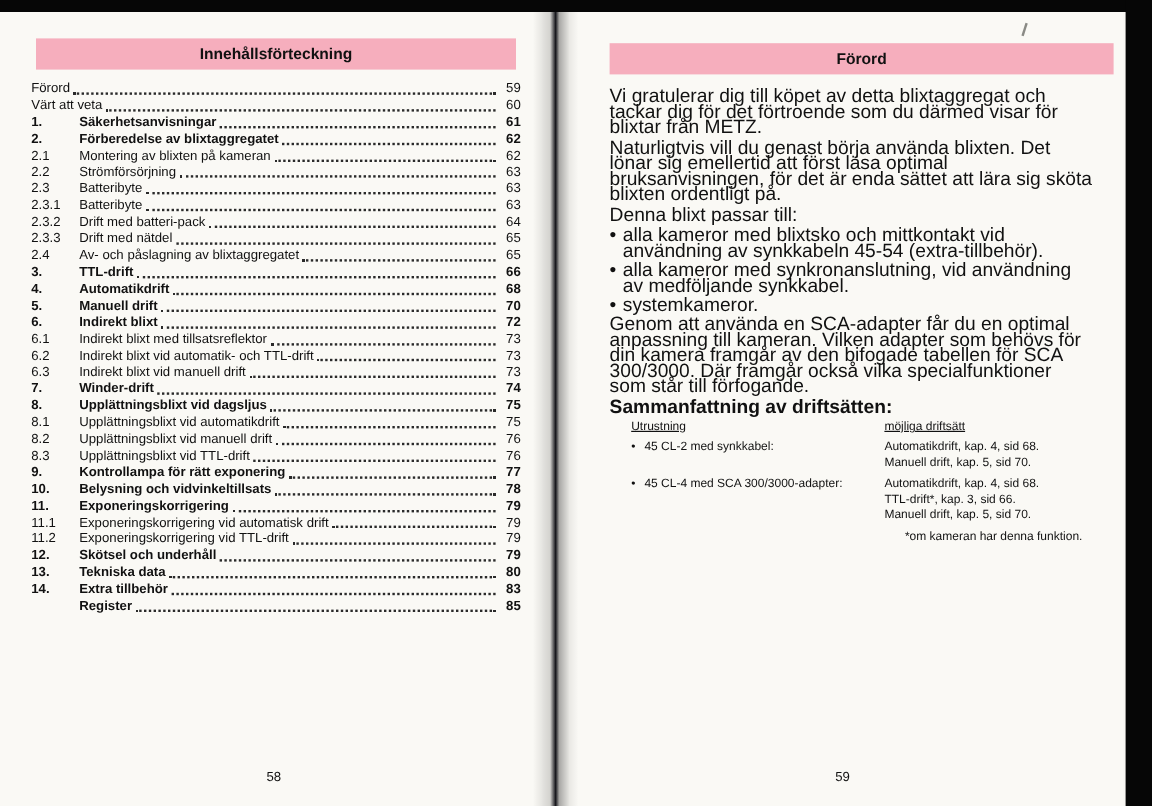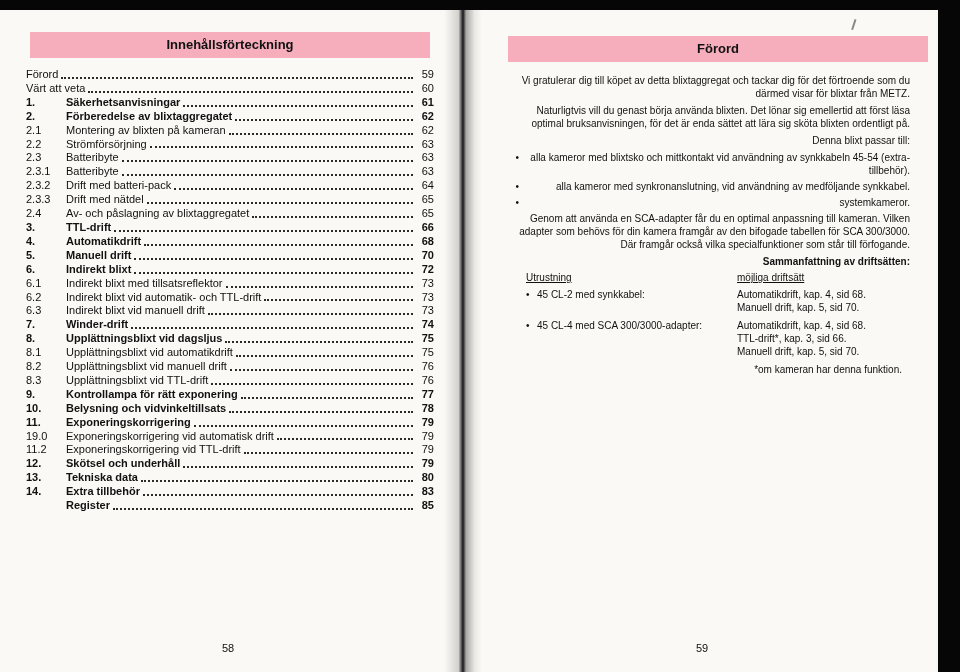--- a/index.html
+++ b/index.html
@@ -25,21 +25,21 @@
   .toc{margin:0 18px 0 26px;font-size:11px;}
   .toc-row{display:flex;align-items:baseline;line-height:13.9px;white-space:nowrap;}
   .toc-row.bold{font-weight:bold;}
   .toc-num{flex:none;width:40px;}
   .toc-indent{flex:none;width:40px;}
   .toc-title{flex:none;}
   .toc-leader{flex:1;min-width:10px;border-bottom:2px dotted #2a2a2a;margin:0 3px 3px 3px;align-self:flex-end;}
   .toc-page{flex:none;min-width:18px;text-align:right;}
 
   
-  .body-text{margin:0 26px 0 34px;font-size:10px;line-height:13px;text-align:right;}
+  .body-text{margin:0 26px 0 34px;font-size:16px;line-height:13px;}
   .para{margin-bottom:4px;}
   .para.heading{font-weight:bold;margin-top:2px;margin-bottom:3px;}
   .bullet-row{display:flex;margin-bottom:3px;}
   .bdot{flex:none;width:11px;}
   .btext{flex:1;}
 
   .drift-table{margin:1px 26px 0 52px;font-size:10px;line-height:13px;}
   .drift-header-row{display:flex;margin-bottom:4px;}
   .col1{flex:none;width:205px;display:flex;padding-right:6px;}
   .col2{flex:1;}
@@ -212,21 +212,21 @@
           <span class="toc-leader"></span>
           <span class="toc-page">78</span>
         </div>
         <div class="toc-row bold">
           <span class="toc-num">11.</span>
           <span class="toc-title">Exponeringskorrigering</span>
           <span class="toc-leader"></span>
           <span class="toc-page">79</span>
         </div>
         <div class="toc-row">
-          <span class="toc-num">19.0</span>
+          <span class="toc-num">11.1</span>
           <span class="toc-title">Exponeringskorrigering vid automatisk drift</span>
           <span class="toc-leader"></span>
           <span class="toc-page">79</span>
         </div>
         <div class="toc-row">
           <span class="toc-num">11.2</span>
           <span class="toc-title">Exponeringskorrigering vid TTL-drift</span>
           <span class="toc-leader"></span>
           <span class="toc-page">79</span>
         </div>

